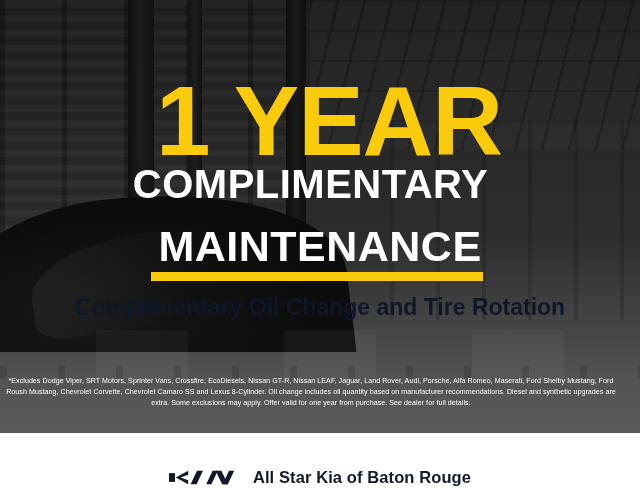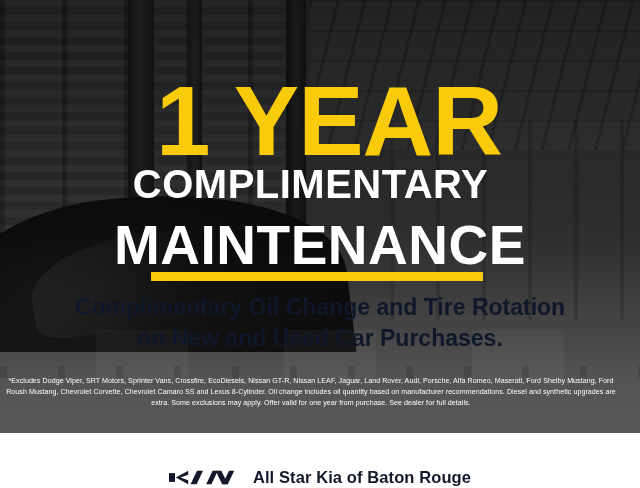--- a/index.html
+++ b/index.html
@@ -222,25 +222,25 @@
     width: 621px;
     color: #ffffff;
     font-size: 40px;
     font-weight: bold;
     line-height: 1;
     letter-spacing: 0.5px;
   }
 
   .headline-sub2 {
     position: absolute;
-    top: 218px;
+    top: 225px;
     left: 0;
     width: 640px;
     color: #ffffff;
-    font-size: 55px;
+    font-size: 43px;
     font-weight: bold;
     line-height: 1;
     letter-spacing: 0.5px;
   }
 
   .divider {
     position: absolute;
     top: 272px;
     left: 151px;
     width: 332px;
@@ -326,21 +326,20 @@
     <div class="headline-year">1 YEAR</div>
 
     <div class="headline-sub1">COMPLIMENTARY</div>
 
     <div class="headline-sub2">MAINTENANCE</div>
 
     <div class="divider"></div>
 
     <div class="offer-line offer-line-1">Complimentary Oil Change and Tire Rotation</div>
 
-    <div class="offer-line offer-line-2">on New and Used Car Purchases.</div>
 
     <div class="disclaimer">*Excludes Dodge Viper, SRT Motors, Sprinter Vans, Crossfire, EcoDiesels, Nissan GT-R, Nissan LEAF, Jaguar, Land Rover, Audi, Porsche, Alfa Romeo, Maserati, Ford Shelby Mustang, Ford Roush Mustang, Chevrolet Corvette, Chevrolet Camaro SS and Lexus 8-Cylinder. Oil change includes oil quantity based on manufacturer recommendations. Diesel and synthetic upgrades are extra. Some exclusions may apply. Offer valid for one year from purchase. See dealer for full details.</div>
   </div>
 
   <div class="footer">
     <div class="footer-inner">
 
       <svg class="kia-logo" width="68" height="21" viewBox="0 0 340 100" aria-hidden="true">
         <g fill="#14182b">
 

